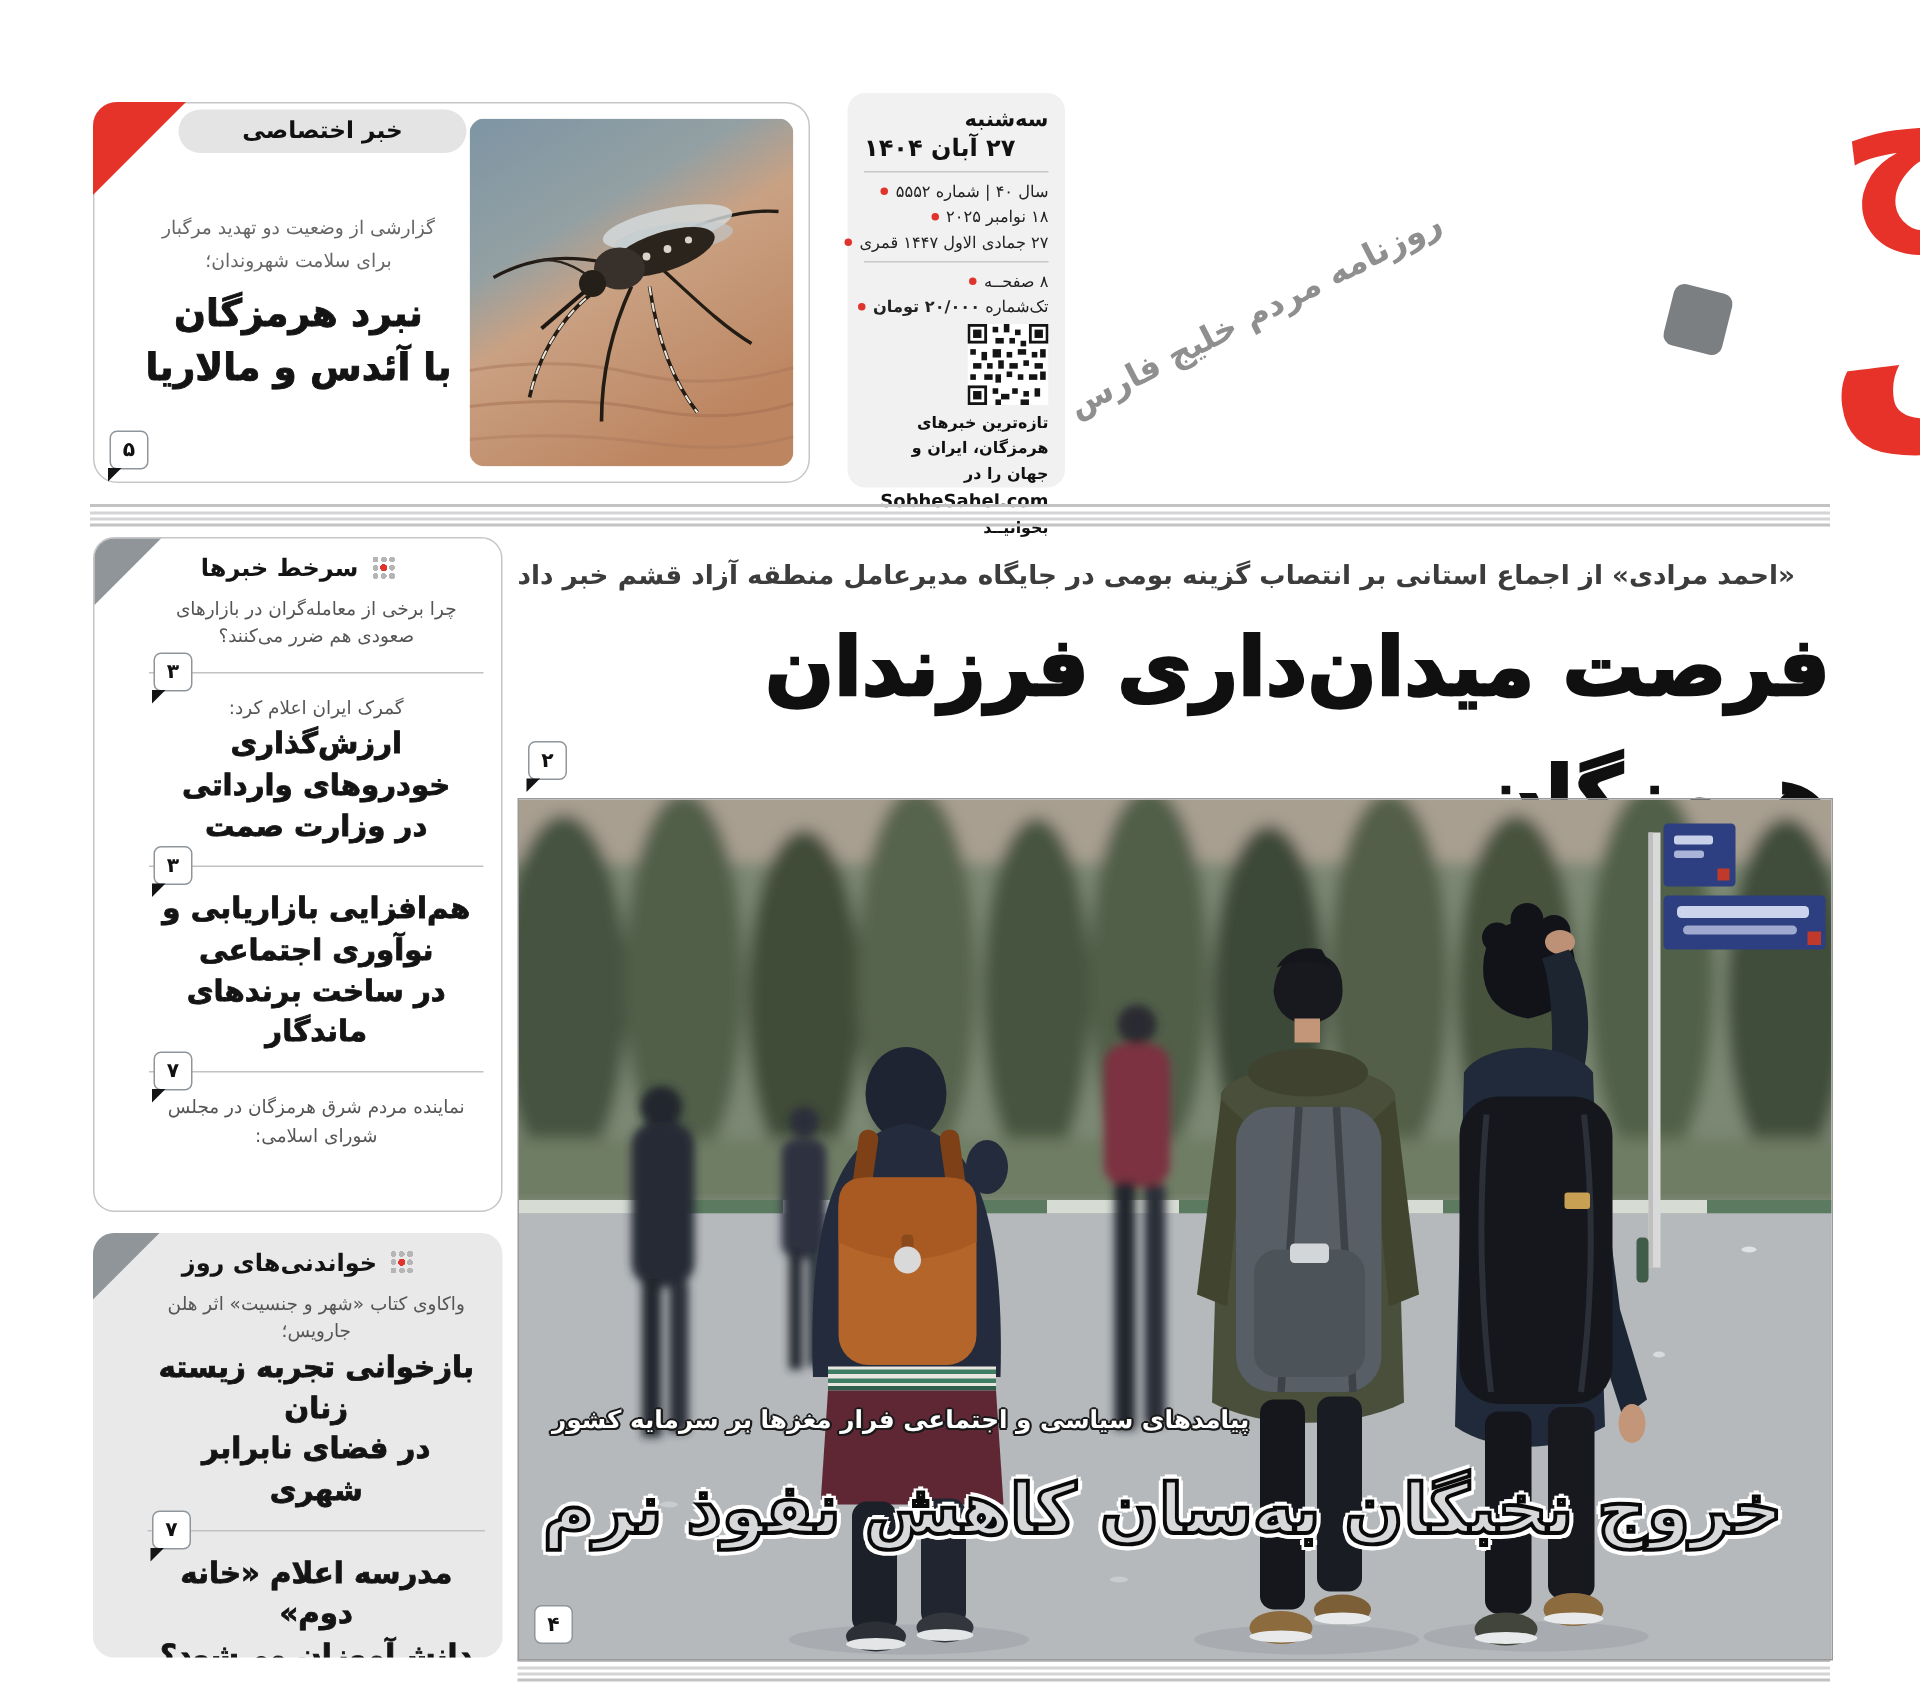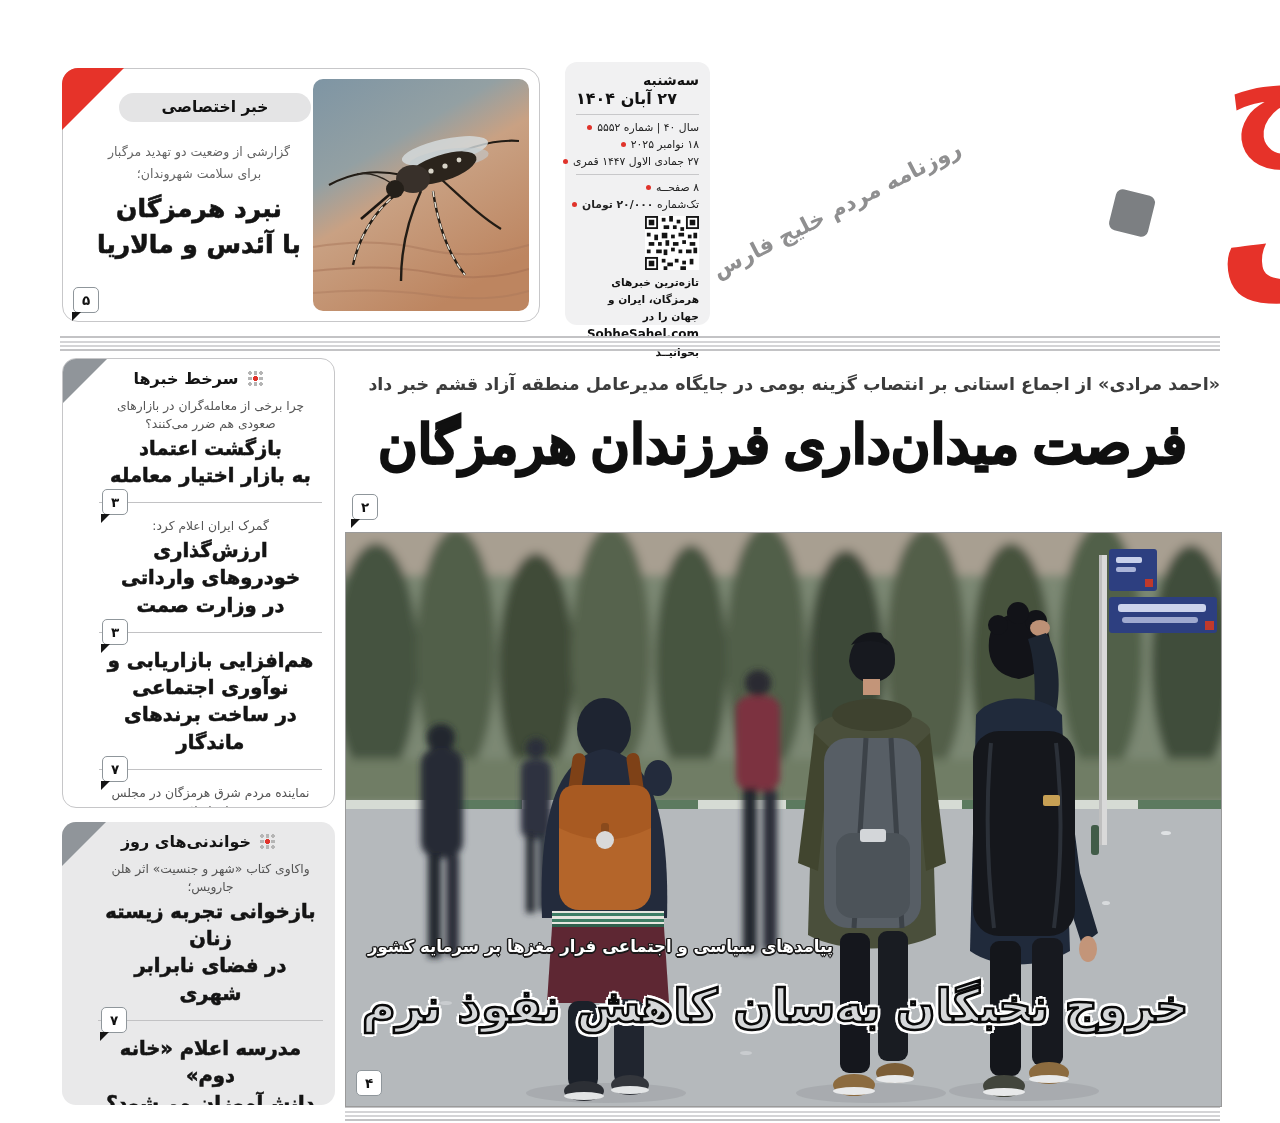--- a/index.html
+++ b/index.html
@@ -23,21 +23,21 @@
   
   .badge{position:absolute;width:26px;height:26px;background:#fff;border:1.5px solid #8f969b;
     border-radius:5px;display:flex;align-items:center;justify-content:center;
     font-weight:bold;font-size:13.5px;color:#111;z-index:3;box-sizing:border-box;}
   .badge.tail::after{content:"";position:absolute;left:-2px;bottom:-9px;width:0;height:0;
     border-top:9px solid #141414;border-right:9px solid transparent;}
 
   
   .ex-box{position:absolute;left:62px;top:68px;width:478px;height:254px;background:#fff;
     border:1.5px solid #c7c7c9;border-radius:16px;box-sizing:border-box;}
-  .ex-tab{position:absolute;left:56px;top:24px;width:192px;height:29px;background:#e4e4e5;
+  .ex-tab{position:absolute;left:56px;top:4px;width:192px;height:29px;background:#e4e4e5;
     border-radius:15px;text-align:center;line-height:29px;font-weight:bold;font-size:15.5px;}
   .ex-kicker{position:absolute;left:12px;top:72px;width:248px;text-align:center;
     font-size:12.5px;color:#666;line-height:1.75;}
   .ex-head{position:absolute;left:12px;top:122px;width:248px;text-align:center;
     font-weight:bold;font-size:25px;line-height:1.42;color:#141414;-webkit-text-stroke:.6px #141414;}
   .ex-img{position:absolute;right:10px;top:10px;width:216px;height:232px;border-radius:10px;
     overflow:hidden;}
   .ex-badge{left:10px;bottom:8px;}
 
   
@@ -52,24 +52,24 @@
   .m-qr{display:block;width:54px;height:54px;margin:5px 0 4px auto;}
   .m-promo{font-size:10.6px;font-weight:bold;text-align:right;line-height:1.6;color:#111;}
   .m-site{font-size:12px;font-weight:bold;}
 
   
   .logo-zone{position:absolute;left:712px;top:6px;width:528px;height:340px;z-index:2;}
   .logo-zone svg{overflow:visible;}
   .logo-zone text{font-family:"DejaVu Sans",sans-serif;font-weight:bold;}
 
   
-  .lead-kicker{position:absolute;left:345px;top:374px;width:875px;text-align:right;
+  .lead-kicker{position:absolute;left:345px;top:374px;width:875px;text-align:left;
     font-weight:bold;font-size:17.5px;color:#3c3c3c;}
-  .lead-head{position:absolute;left:345px;top:402px;width:875px;text-align:center;
-    font-weight:bold;font-size:54px;line-height:1.6;color:#101010;font-family:Liberation Serif, serif;-webkit-text-stroke:1.8px #101010;}
+  .lead-head{position:absolute;left:345px;top:402px;width:875px;text-align:right;
+    font-weight:bold;font-size:54px;line-height:1.6;color:#101010;-webkit-text-stroke:1.8px #101010;}
   .lead-badge{left:352px;top:494px;}
 
   
   .photo{position:absolute;left:345px;top:532px;width:875px;height:573px;border:1px solid #9a9a9a;
     box-sizing:content-box;overflow:hidden;}
   .photo svg{display:block;width:100%;height:100%;}
   .ph-kicker{position:absolute;left:22px;top:404px;font-weight:bold;font-size:16.5px;color:#fff;
     white-space:nowrap;text-shadow:-1.5px 0 0 #1a1a1a,1.5px 0 0 #1a1a1a,0 -1.5px 0 #1a1a1a,
     0 1.5px 0 #1a1a1a,-1px -1px 0 #1a1a1a,1px 1px 0 #1a1a1a,-1px 1px 0 #1a1a1a,1px -1px 0 #1a1a1a;}
   .ph-head{position:absolute;left:16px;top:446px;font-weight:bold;font-size:46px;color:#d6d8da;
@@ -390,21 +390,20 @@
 </div>
 
 <div class="sidebar-box sb-white">
   <div class="fold gray"></div>
   <div class="sb-header">
     <span class="dots-icon"></span>
     <span>سرخط خبرها</span>
   </div>
   <div class="sb-item">
     <div class="sb-kicker">چرا برخی از معامله‌گران در بازارهای صعودی هم ضرر می‌کنند؟</div>
-    <div class="sb-head"><span>بازگشت اعتماد</span><br><span>به بازار اختیار معامله</span></div>
     <div class="badge tail">۳</div>
   </div>
   <div class="sb-item">
     <div class="sb-kicker">گمرک ایران اعلام کرد:</div>
     <div class="sb-head"><span>ارزش‌گذاری خودروهای وارداتی</span><br><span>در وزارت صمت</span></div>
     <div class="badge tail">۳</div>
   </div>
   <div class="sb-item">
     <div class="sb-head"><span>هم‌افزایی بازاریابی و نوآوری اجتماعی</span><br><span>در ساخت برندهای ماندگار</span></div>
     <div class="badge tail">۷</div>

